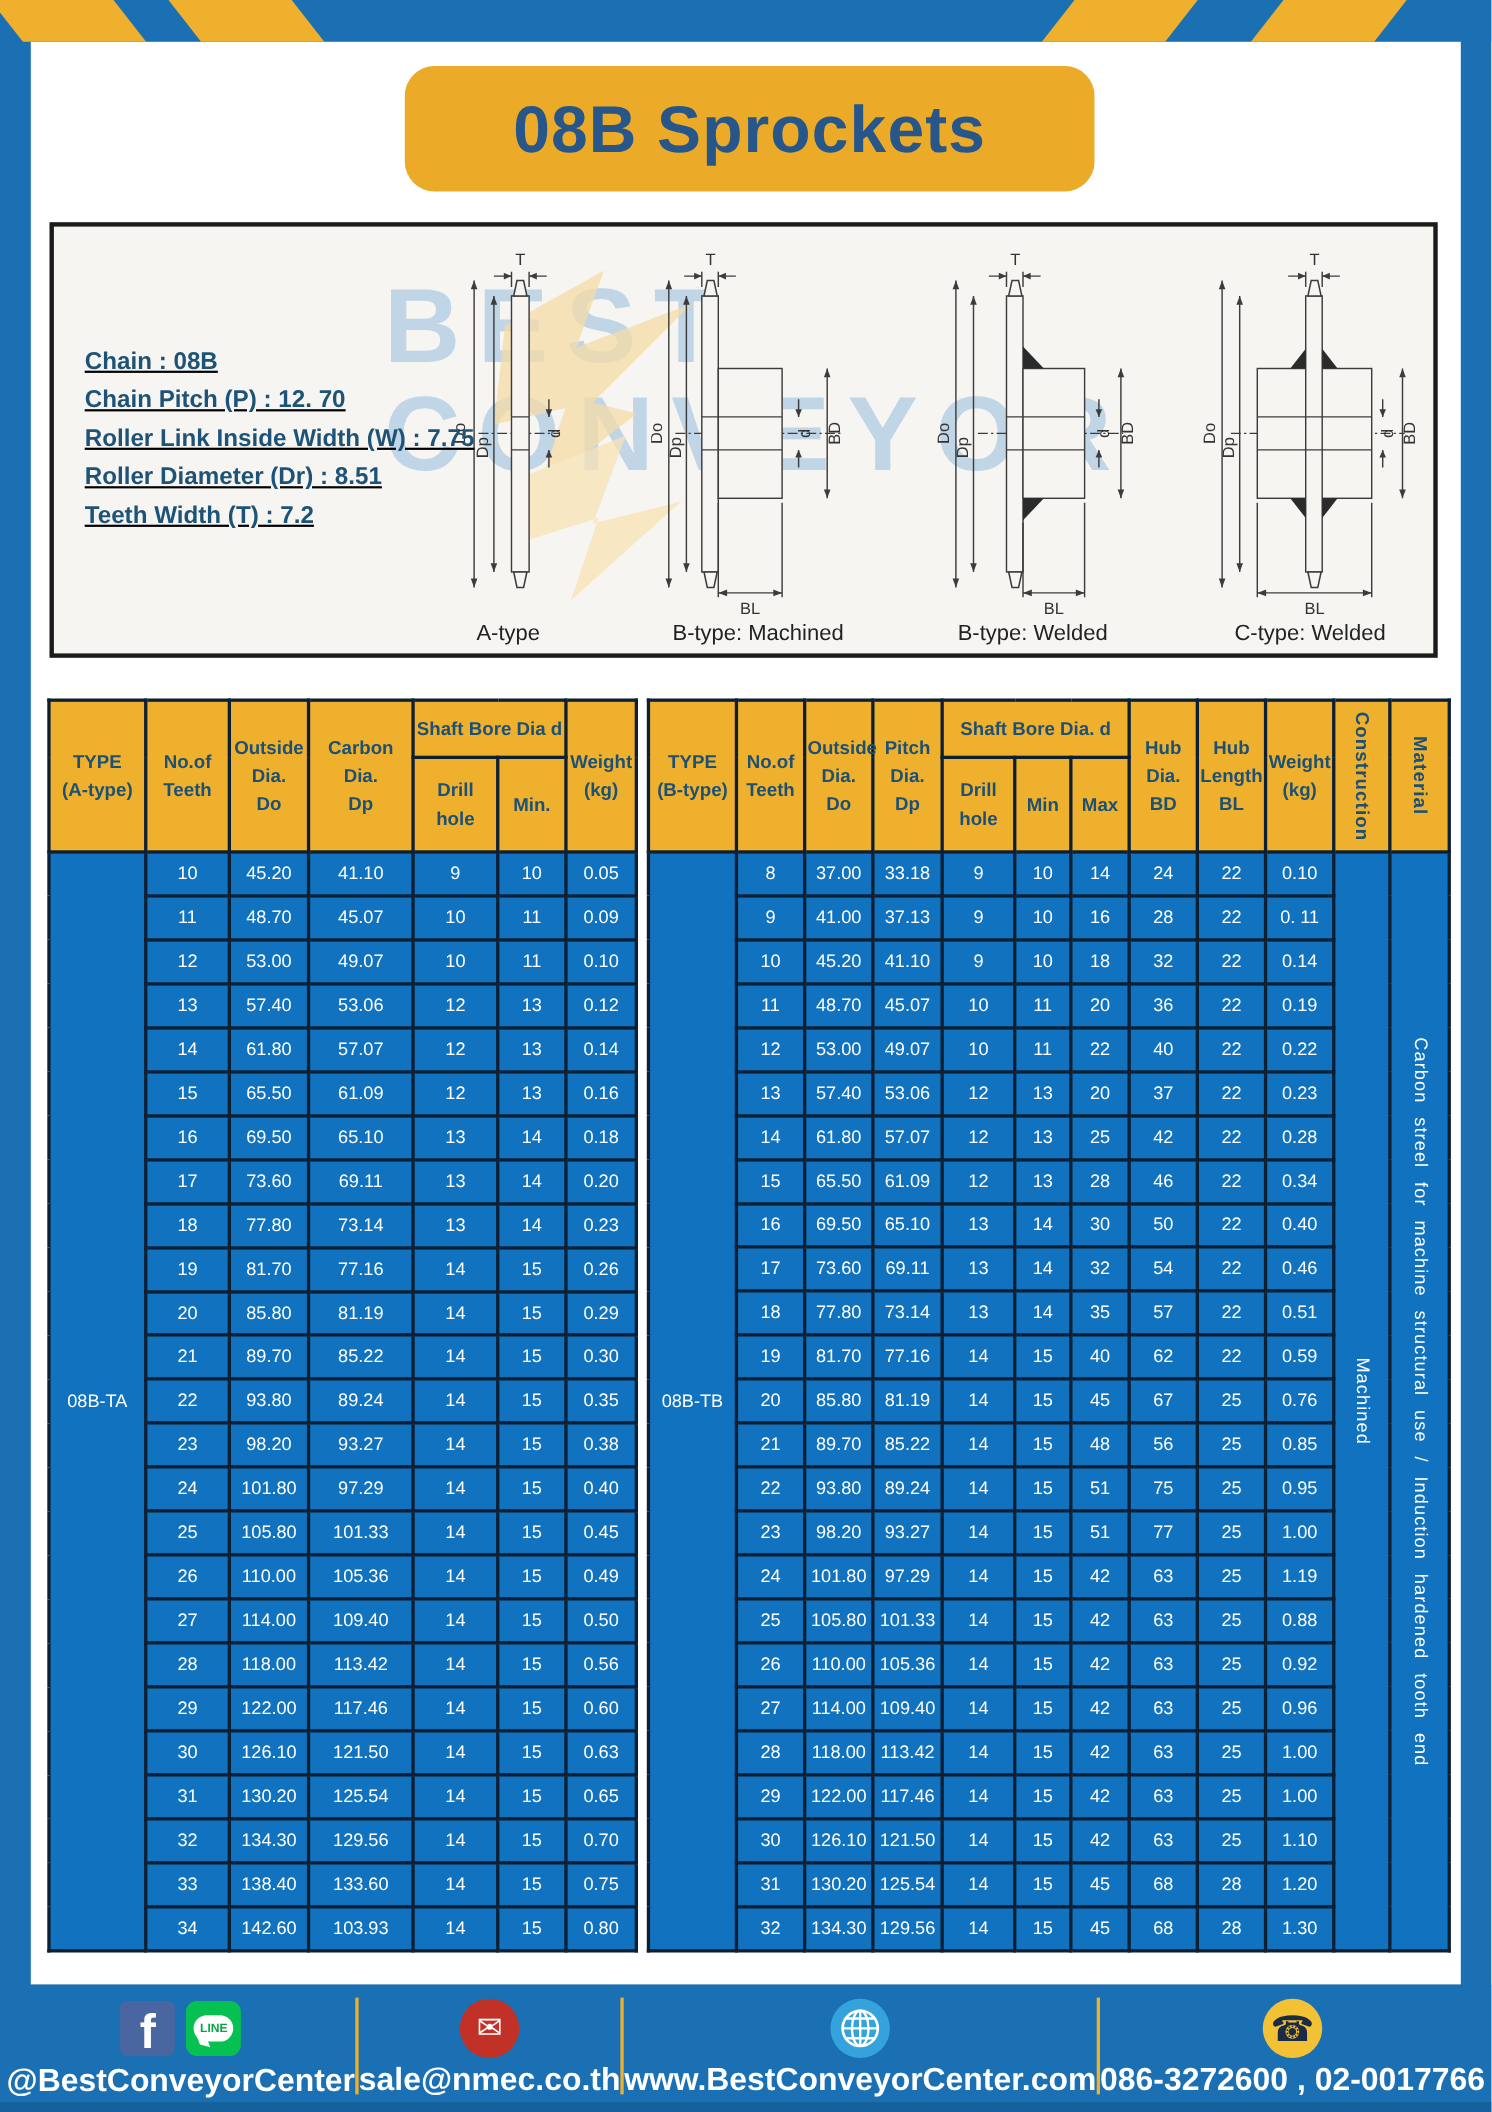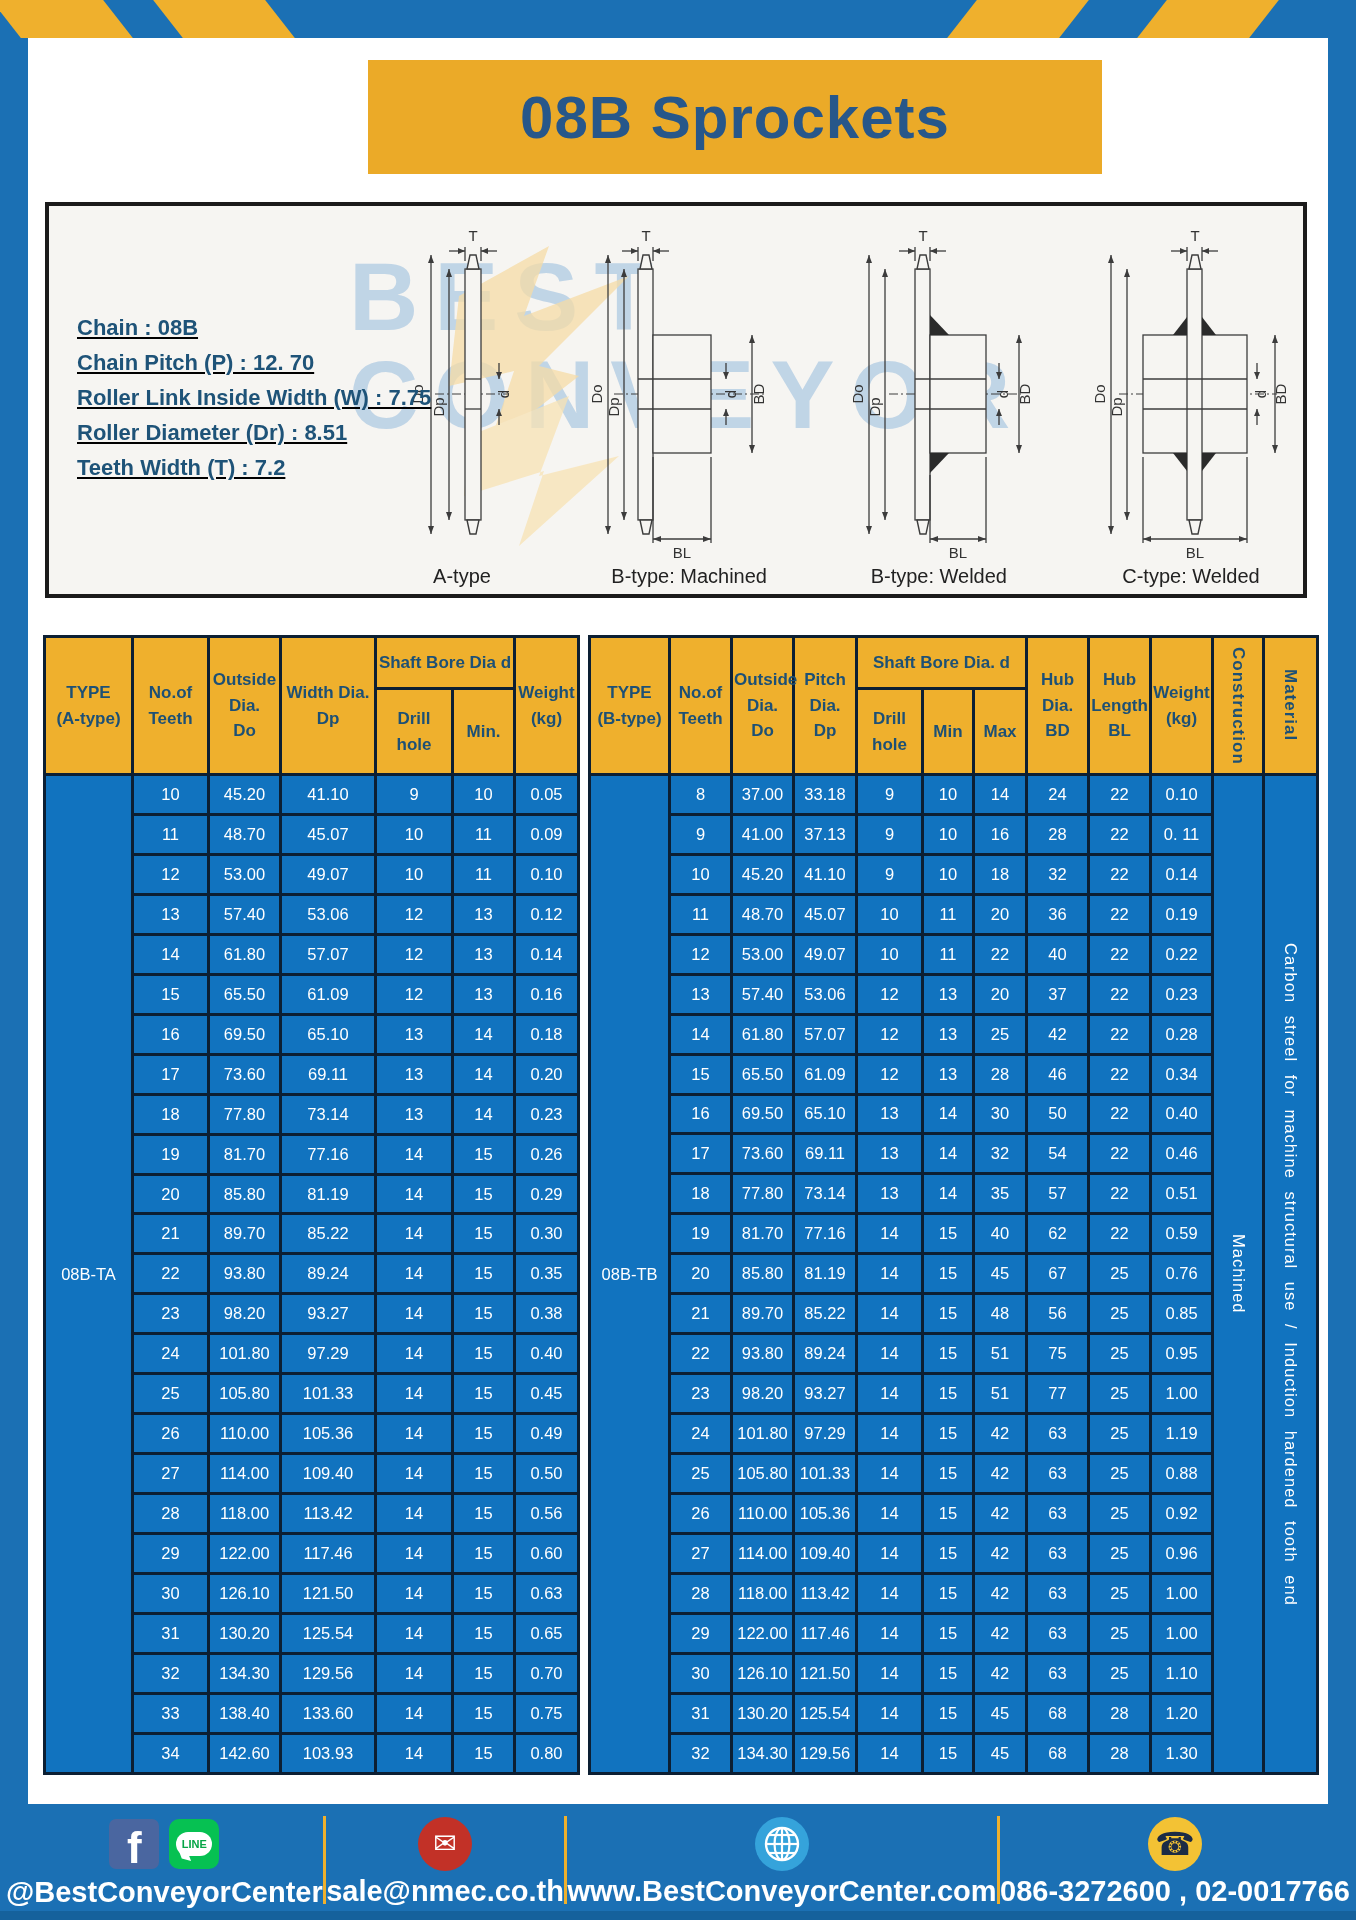--- a/index.html
+++ b/index.html
@@ -10,22 +10,22 @@
   
   .frame-left, .frame-right { position:absolute; top:0; bottom:0; width:28px; background:#1B70B4; z-index:5; }
   .frame-left { left:0; } .frame-right { right:0; }
   .top-bar { position:absolute; top:0; left:0; right:0; height:38px; background:#1B70B4; overflow:hidden; z-index:6; }
   .stripe { position:absolute; top:-4px; height:46px; width:112px; background:#EFB02D; }
   .stripe.sl { transform:skewX(38deg); }
   .stripe.sr { transform:skewX(-38deg); }
 
   
   .title-banner {
-    position:absolute; left:368px; top:60px; width:734px; height:114px;
-    background:#EBAA28; display:flex; align-items:center; justify-content:center; z-index:2;
+    position:absolute; left:368px; top:60px; width:627px; height:114px;
+    background:#EBAA28; display:flex; align-items:center; justify-content:center; z-index:2;border-radius:27px;
   }
   .title-banner h1 { margin:0; font-size:60px; font-weight:bold; color:#27578A; letter-spacing:1px; }
 
   
   .diagram-panel {
     position:absolute; left:45px; top:202px; width:1262px; height:396px;
     background:#F6F5F2; border:4px solid #1b1b1b; box-sizing:border-box; z-index:2;
   }
   .watermark {
     position:absolute; left:300px; right:10px; top:42px; text-align:left; z-index:0;
@@ -311,21 +311,21 @@
       </colgroup>
       <thead>
         <tr class="h1">
           <th rowspan="2">TYPE
 (A-type)</th>
           <th rowspan="2">No.of
 Teeth</th>
           <th rowspan="2">Outside
 Dia.
 Do</th>
-          <th rowspan="2">Width Dia.
+          <th rowspan="2">Carbon Dia.
 Dp</th>
           <th colspan="2">Shaft Bore Dia d</th>
           <th rowspan="2">Weight
 (kg)</th>
         </tr>
         <tr class="h2">
           <th>Drill hole</th>
           <th>Min.</th>
         </tr>
       </thead>

